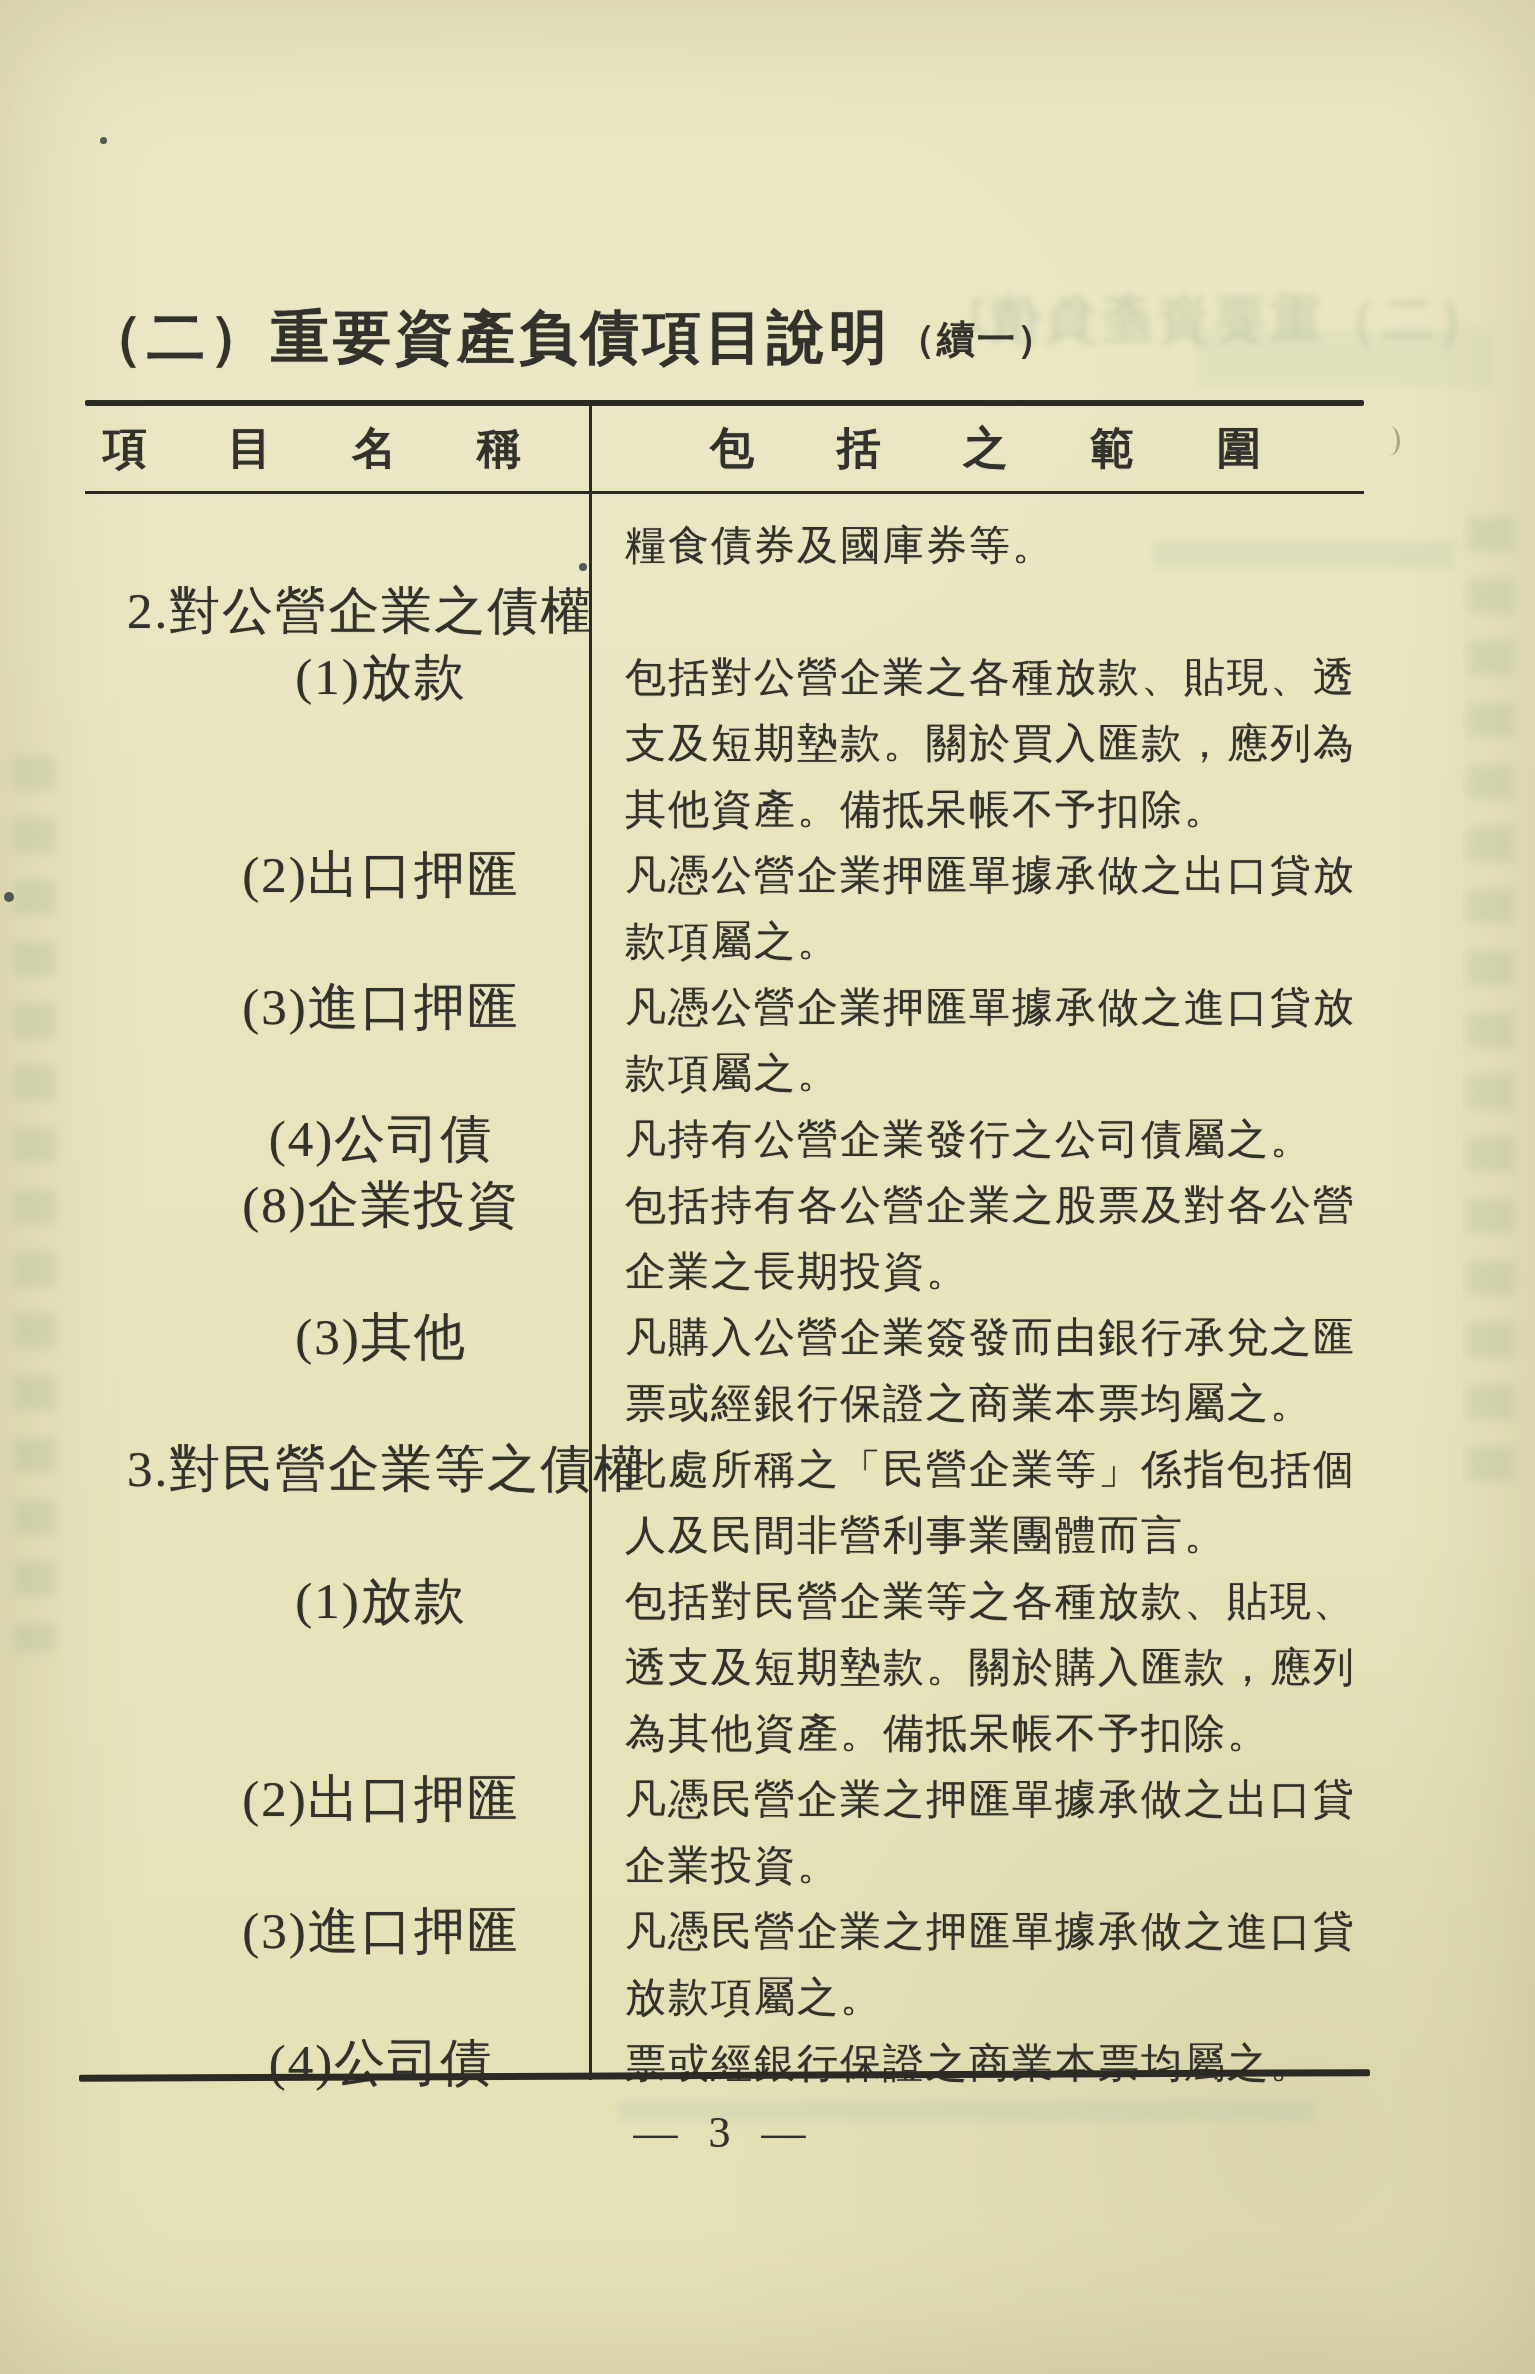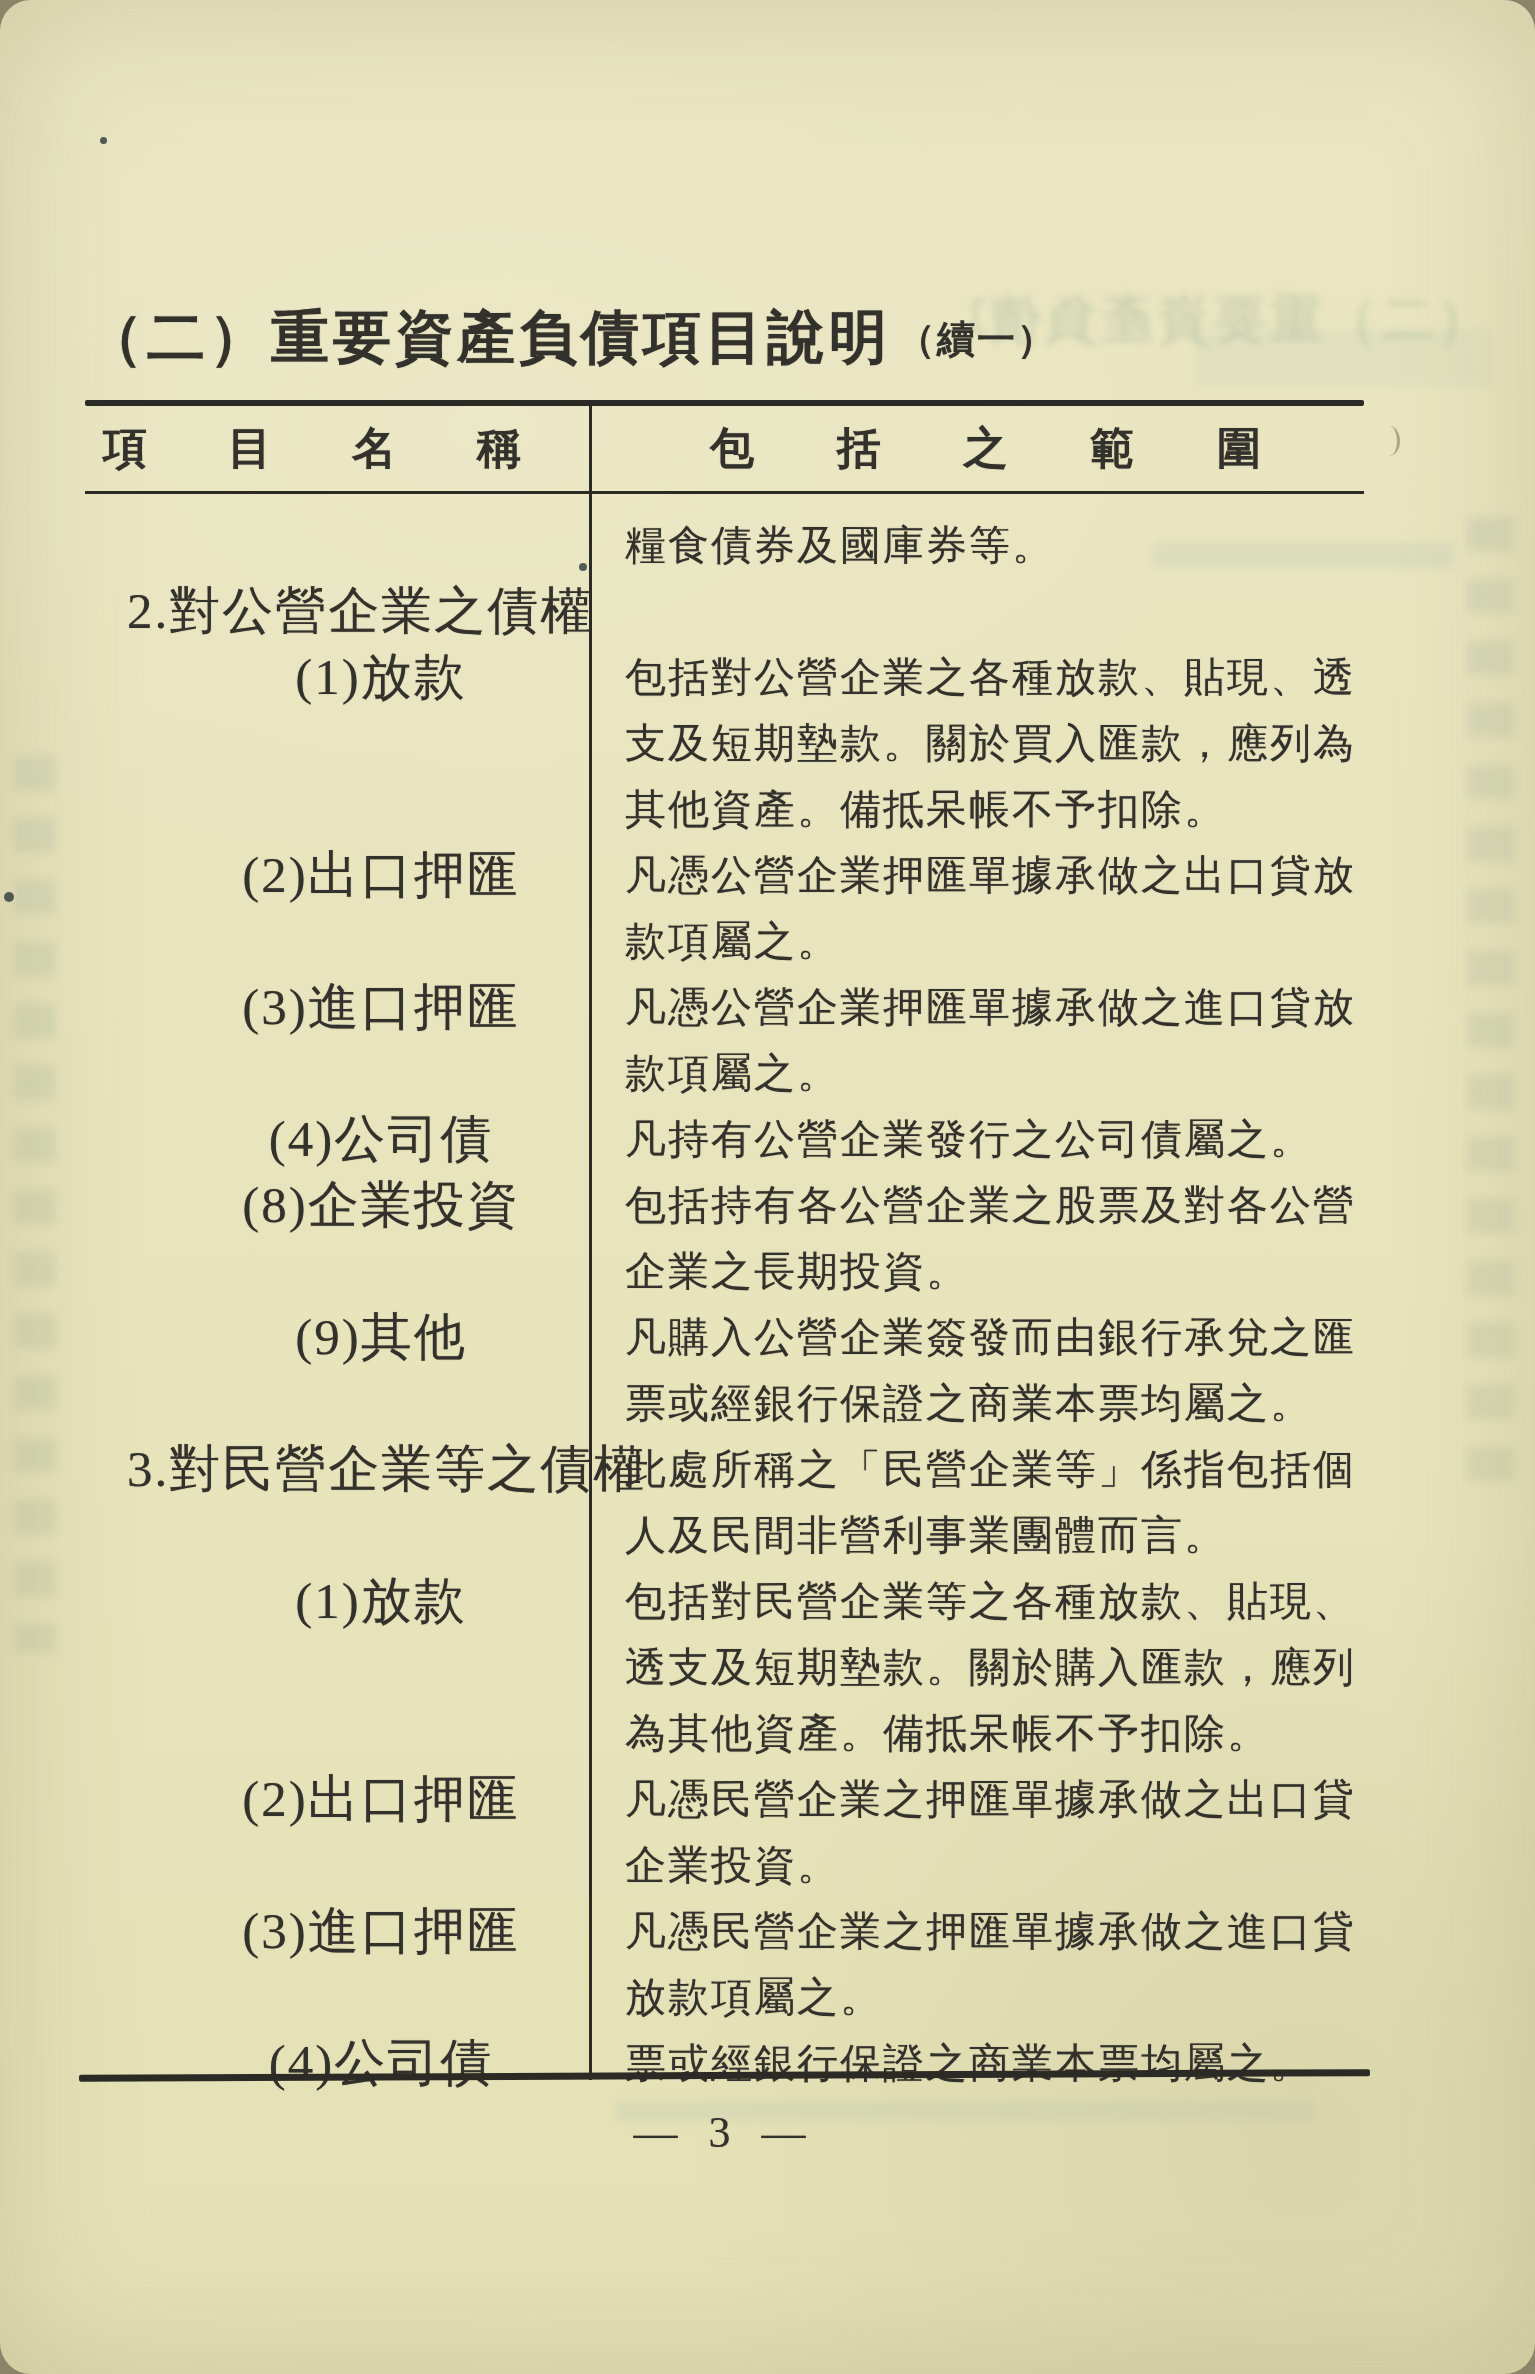--- a/index.html
+++ b/index.html
@@ -14,21 +14,20 @@
     width:1535px;height:2374px;
     margin:0 auto;
     overflow:hidden;
     background:
       radial-gradient(1095px 697px at 32% 18%, rgba(255,255,255,0.10), rgba(255,255,255,0) 70%),
       radial-gradient(896px 896px at 85% 90%, rgba(120,110,60,0.10), rgba(120,110,60,0) 70%),
       linear-gradient(180deg,#eae6c2 0%, #e8e4bd 45%, #e5e1b6 100%);
     box-shadow: inset 0 0 139px rgba(115,105,55,0.22);
     font-family:"Liberation Serif","DejaVu Serif",serif;
     color:var(--ink);
-    border-radius:31px;
   }
   
   .title{
     position:absolute;left:85px;top:297px;height:82px;line-height:82px;
     white-space:nowrap;
   }
   .title .main{
     font-size:58px;letter-spacing:4px;font-weight:bold;
     text-shadow:0 0 1px rgba(51,49,43,0.55);
   }
@@ -179,21 +178,21 @@
     <div class="cell-desc">凡持有公營企業發行之公司債屬之。</div>
   </div>
 
   <div class="row">
     <div class="cell-item indent-2">(8)企業投資</div>
     <div class="cell-desc">包括持有各公營企業之股票及對各公營
 企業之長期投資。</div>
   </div>
 
   <div class="row">
-    <div class="cell-item indent-2">(9)其他</div>
+    <div class="cell-item indent-2">(3)其他</div>
     <div class="cell-desc">凡購入公營企業簽發而由銀行承兌之匯
 票或經銀行保證之商業本票均屬之。</div>
   </div>
 
   <div class="row">
     <div class="cell-item indent-1">3.對民營企業等之債權</div>
     <div class="cell-desc">此處所稱之「民營企業等」係指包括個
 人及民間非營利事業團體而言。</div>
   </div>
 

